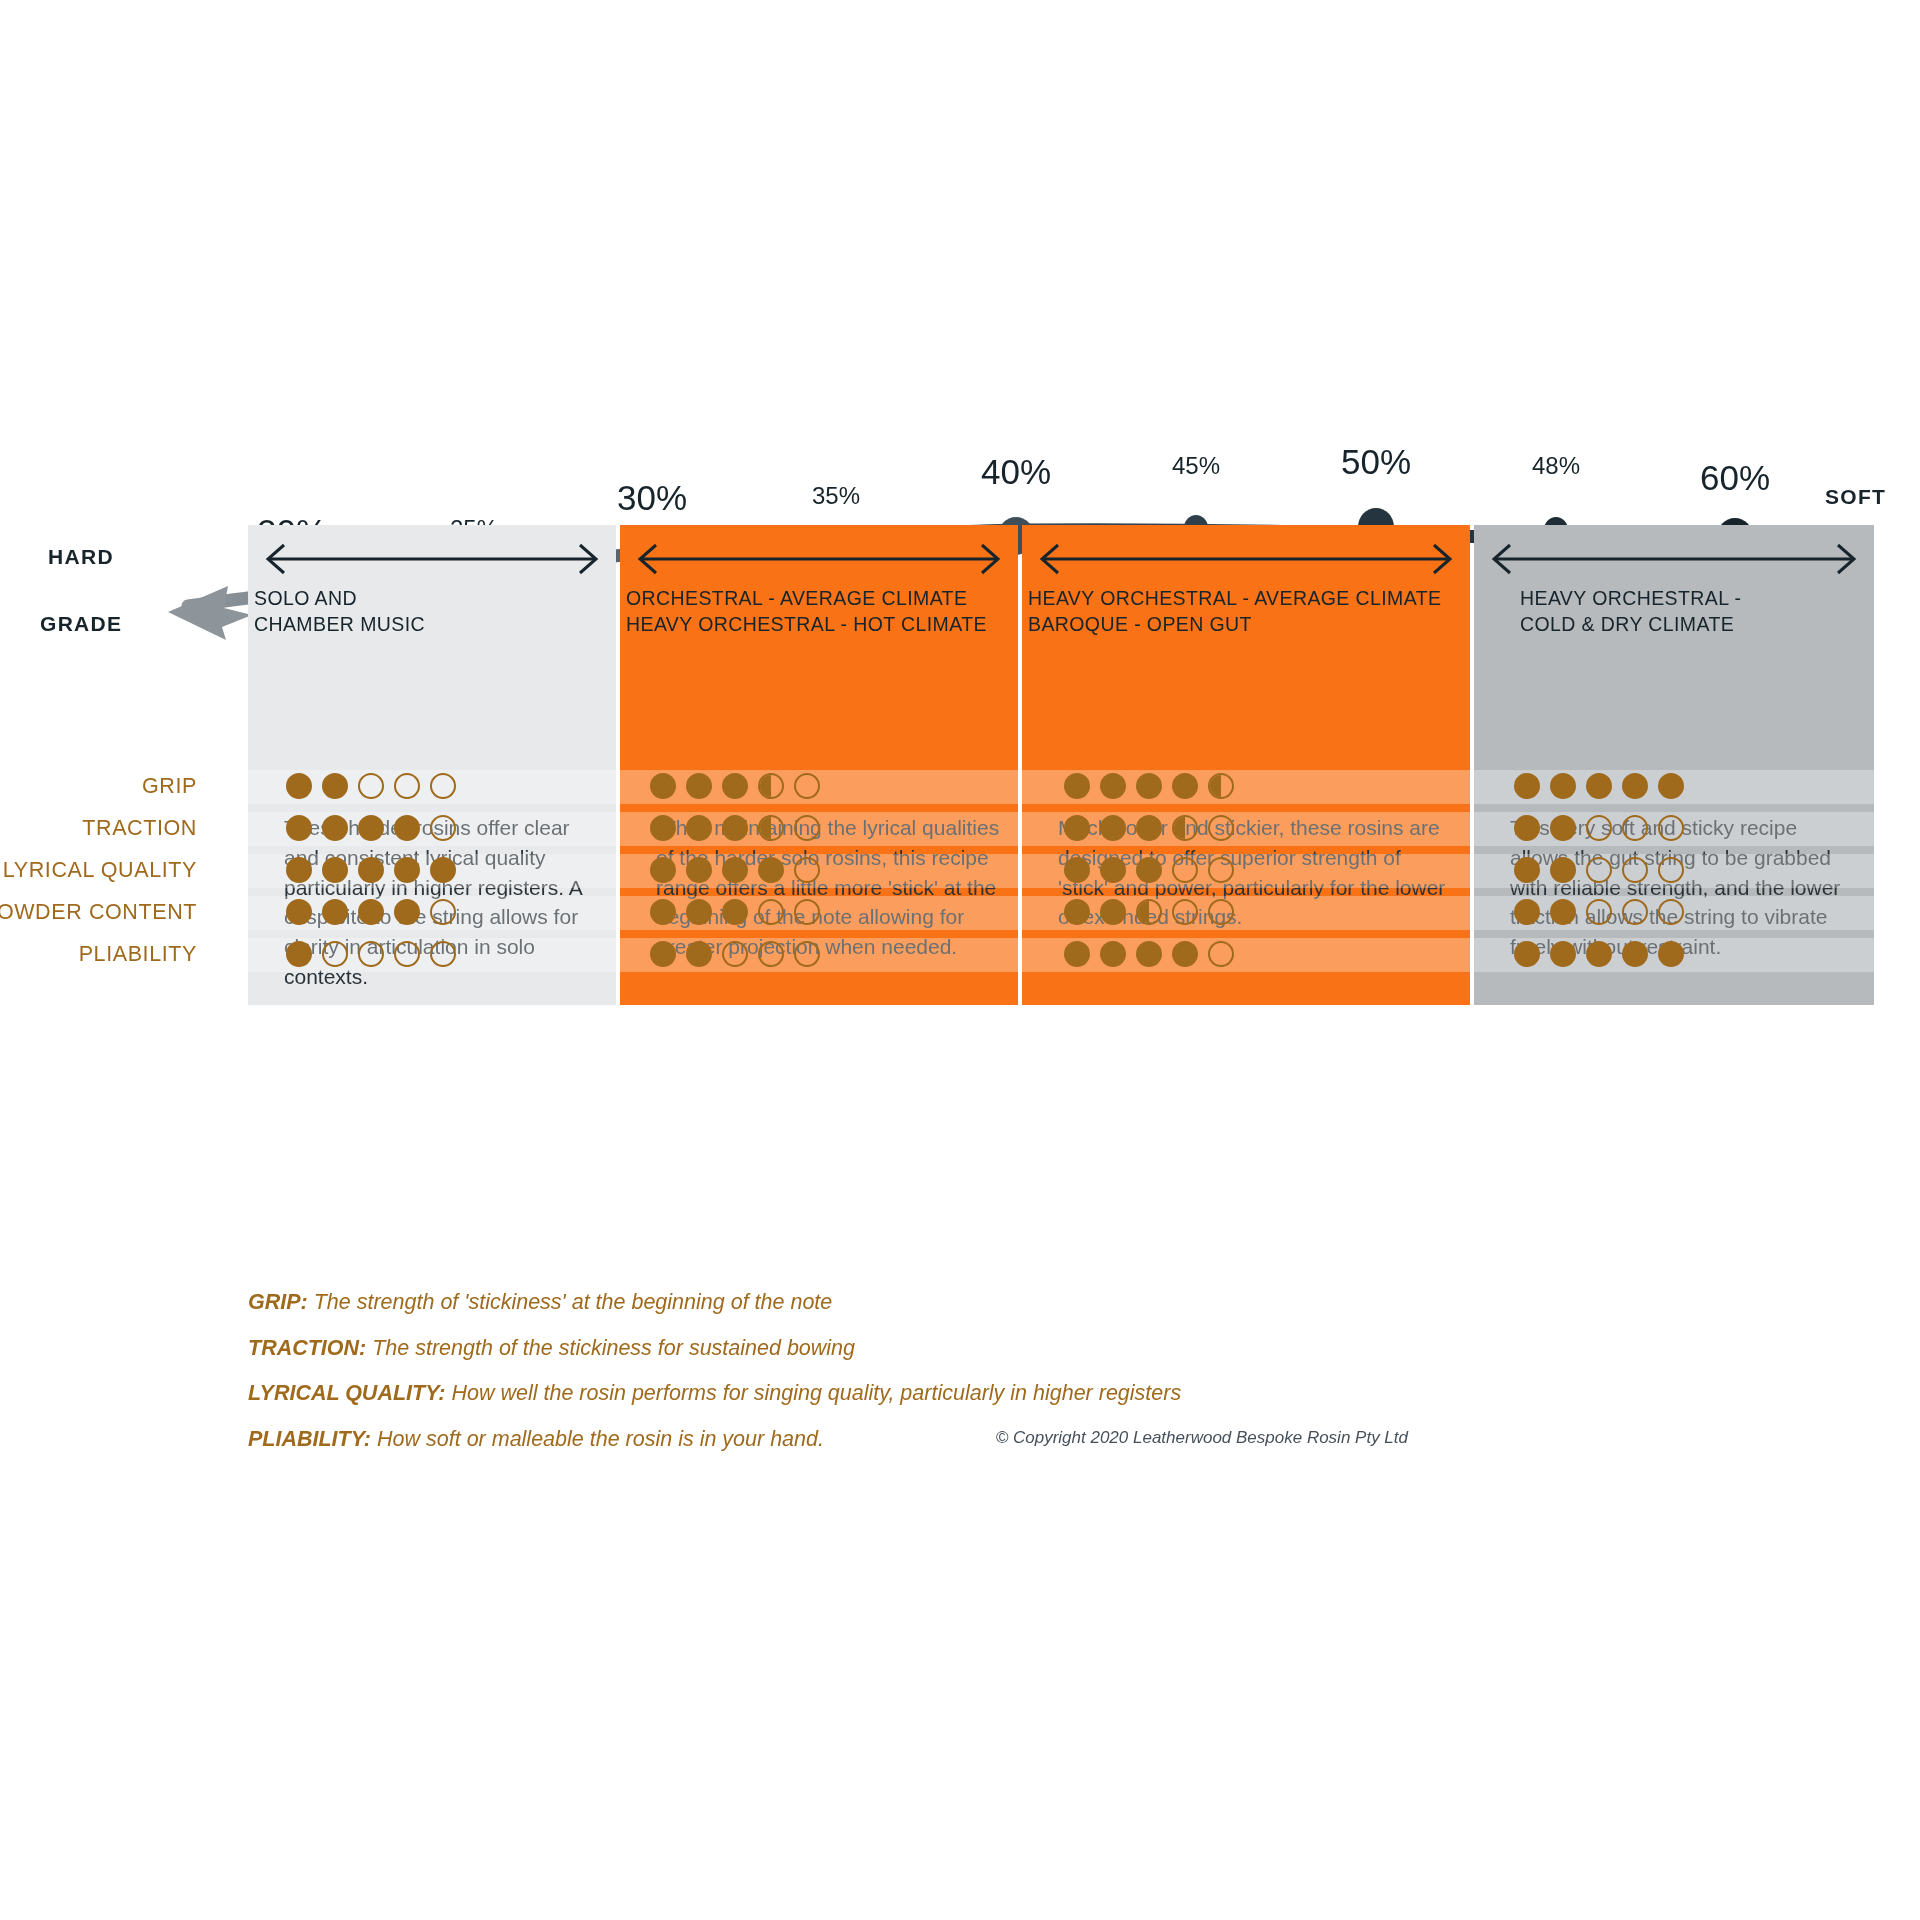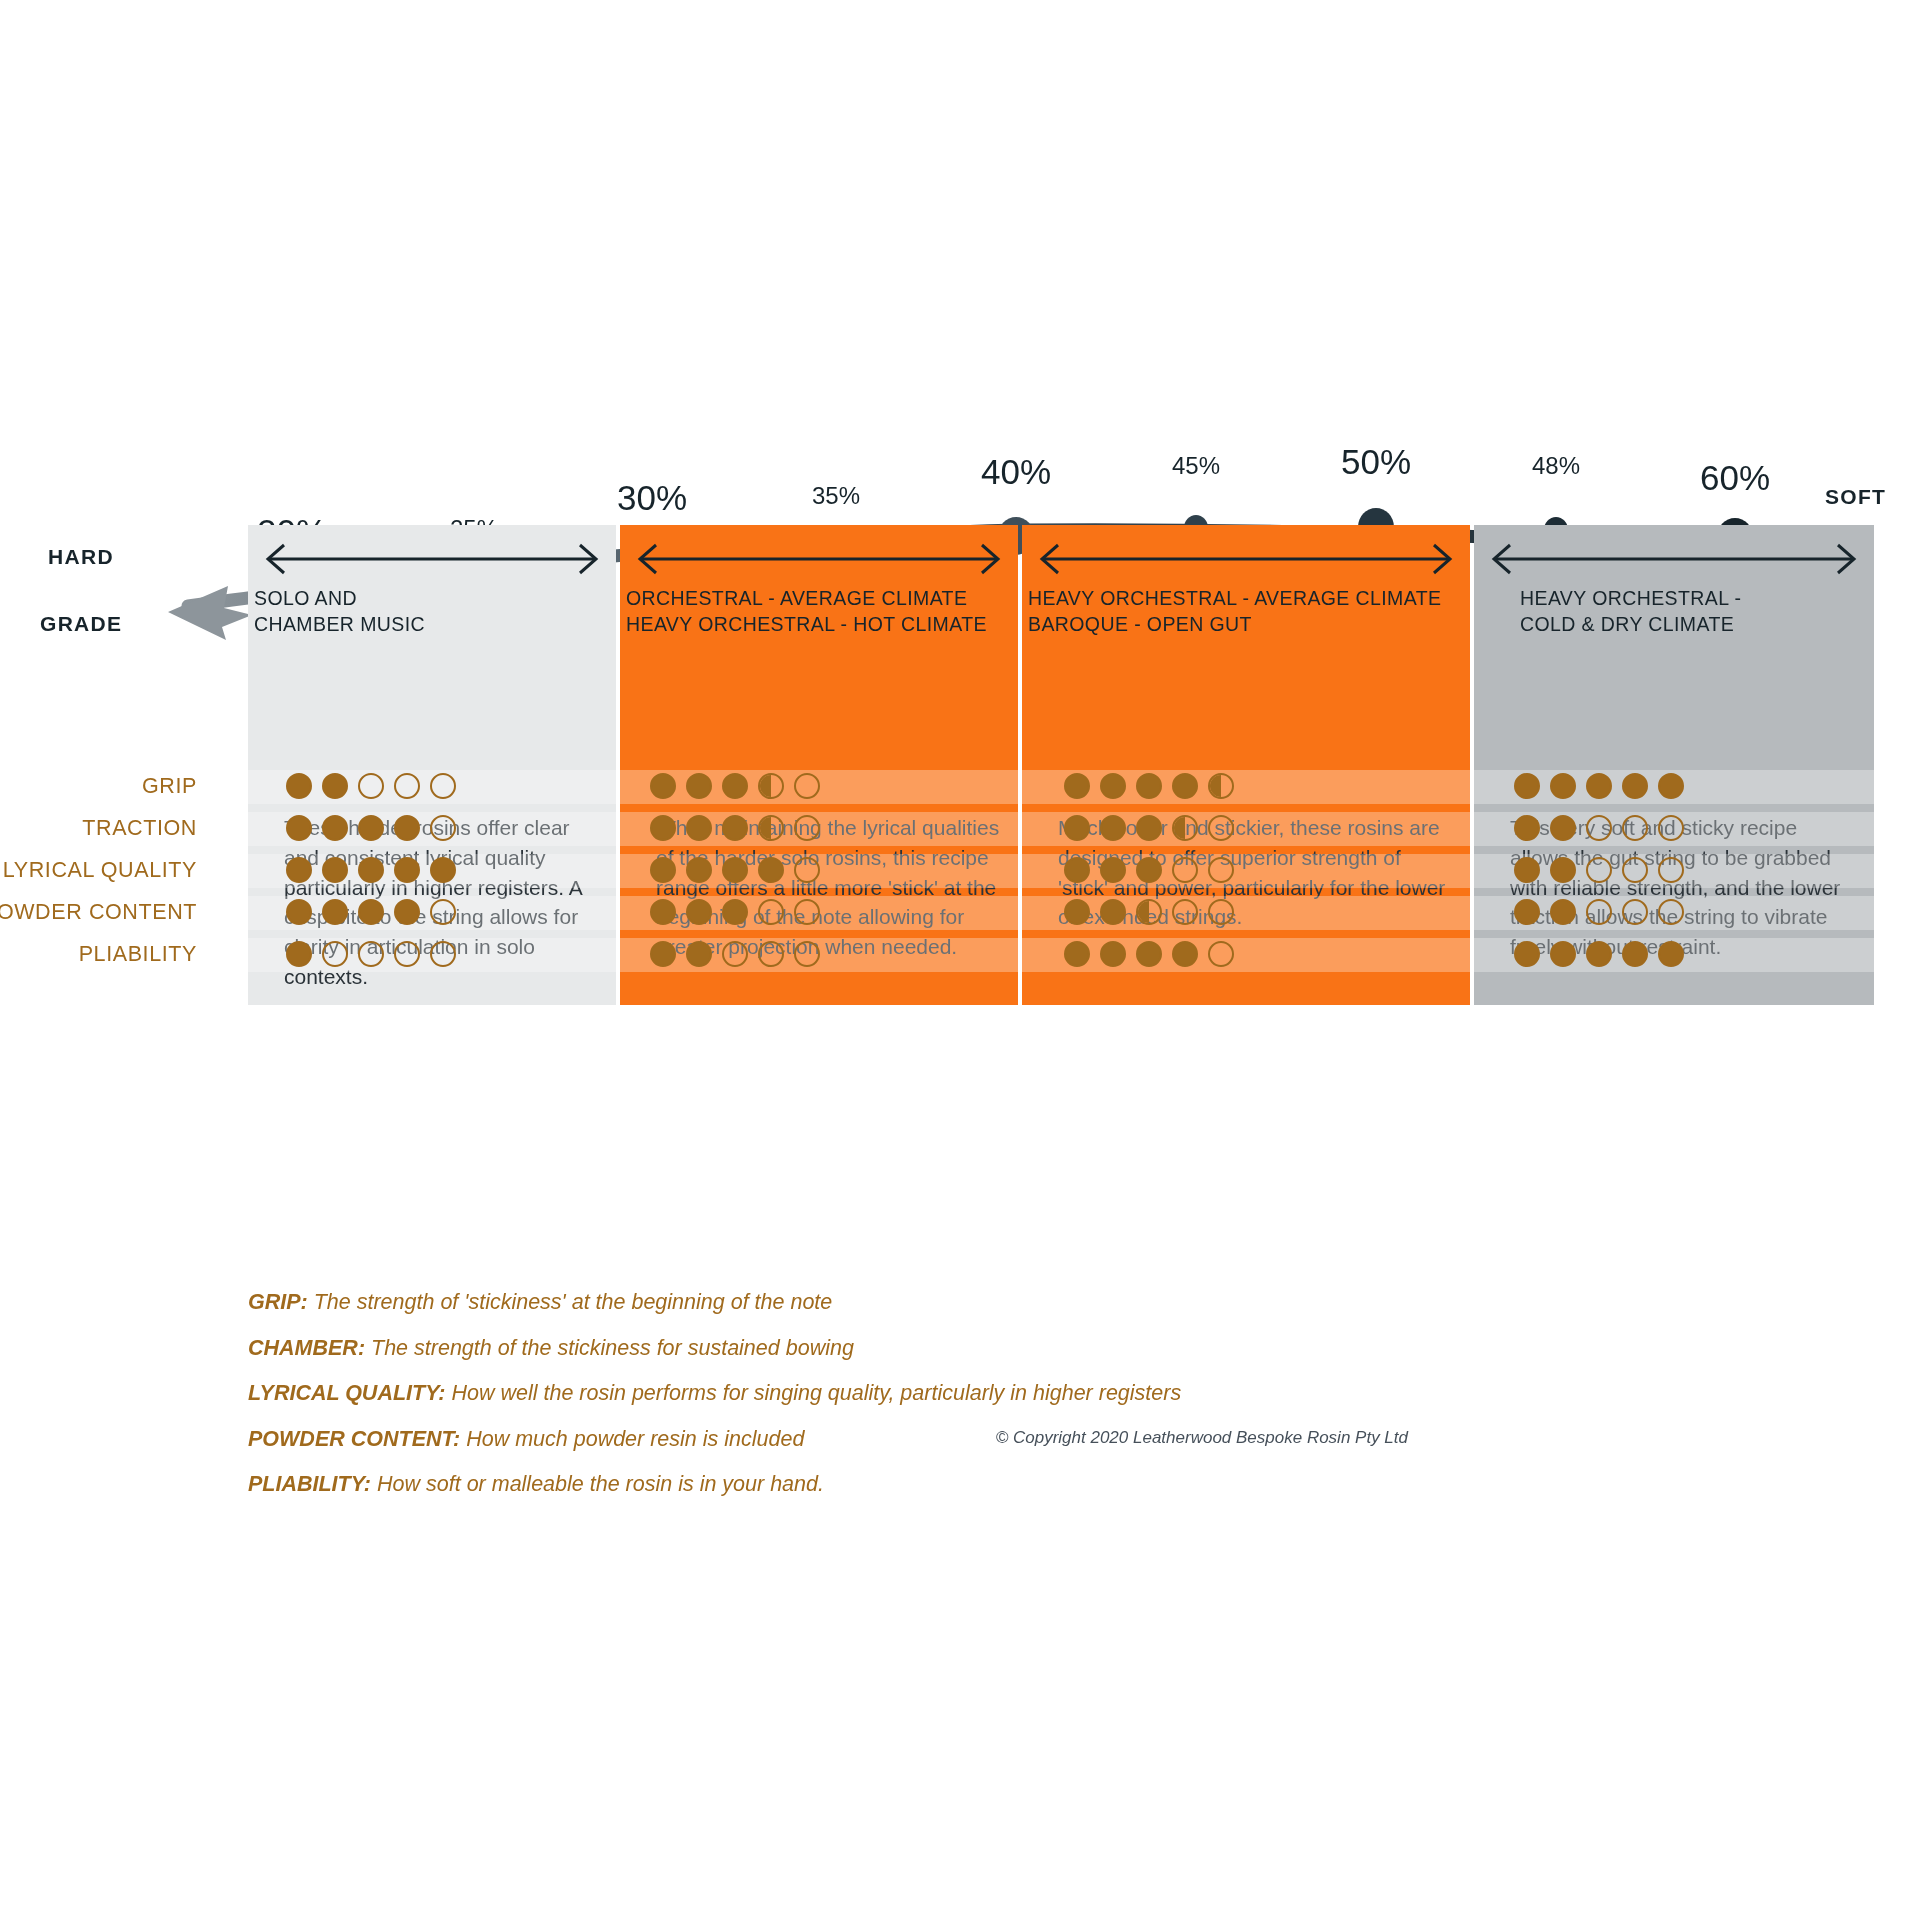--- a/index.html
+++ b/index.html
@@ -377,32 +377,28 @@
         <div class="dot full"></div>
       </div>
     </div>
 
   <div id="legend">
     <div class="legend-line">
       <b>GRIP:</b>
       <span>The strength of 'stickiness' at the beginning of the note</span>
     </div>
     <div class="legend-line">
-      <b>CHAMBER:</b>
+      <b>TRACTION:</b>
       <span>The strength of the stickiness for sustained bowing</span>
     </div>
     <div class="legend-line">
       <b>LYRICAL QUALITY:</b>
       <span>How well the rosin performs for singing quality, particularly in higher registers</span>
     </div>
     <div class="legend-line">
-      <b>POWDER CONTENT:</b>
-      <span>How much powder resin is included</span>
-    </div>
-    <div class="legend-line">
       <b>PLIABILITY:</b>
       <span>How soft or malleable the rosin is in your hand.</span>
     </div>
   </div>
 
   <div id="copyright">© Copyright 2020 Leatherwood Bespoke Rosin Pty Ltd</div>
 
 </div>
 
 </body></html>

